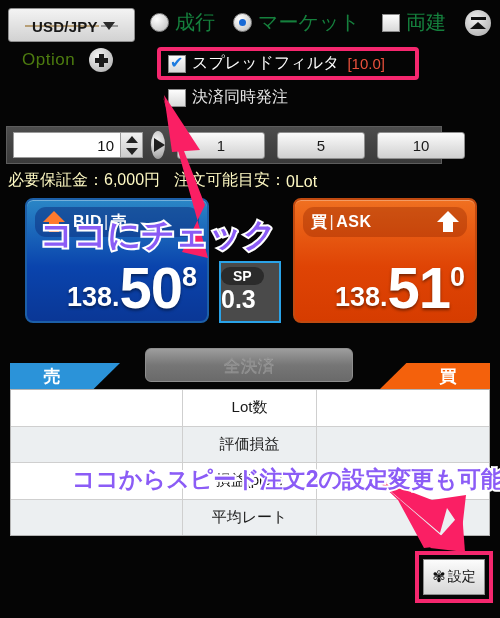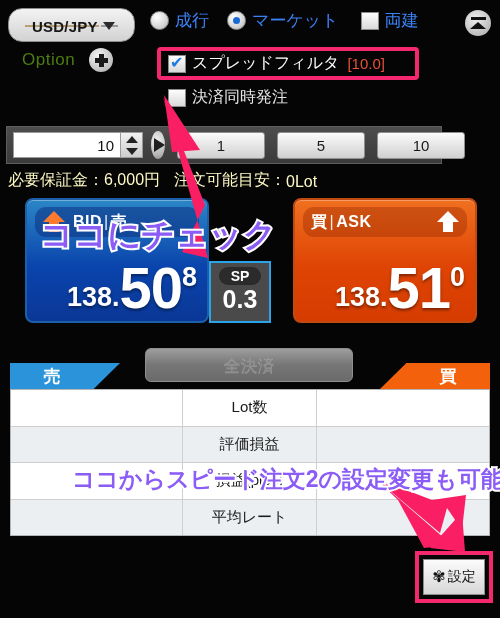--- a/index.html
+++ b/index.html
@@ -10,38 +10,38 @@
     overflow: hidden;
     position: relative;
   }
   #app { position: relative; width: 500px; height: 618px; background: #050505; }
 
   
   .topbar { position: absolute; left: 0; top: 0; width: 500px; height: 42px; }
   .pair-select {
     position: absolute; left: 8px; top: 8px; width: 127px; height: 29px;
     background: linear-gradient(#f3f3f3,#d2d2d2);
-    border: 1px solid #8d8d8d; border-radius: 14px;
+    border: 1px solid #8d8d8d; border-radius: 3px;
     display: flex; align-items: stretch; padding: 16px;
   }
   .pair-value {
     flex: 1; background: #f6dfb4; border: 1px solid #b79f77;
     color: #171717; font-size: 15px; font-weight: bold;
     display: flex; align-items: center; padding-left: 6px; letter-spacing: .2px;
   }
   .pair-arrow {
     width: 26px; background: linear-gradient(#f0f0f0,#c4c4c4);
     border: 1px solid #9a9a9a; margin-left: 2px;
     display: flex; align-items: center; justify-content: center;
   }
   .caret-down { width: 0; height: 0; border-left: 6px solid transparent;
     border-right: 6px solid transparent; border-top: 8px solid #2b2b2b; }
 
   .radio-row { position: absolute; left: 150px; top: 9px; display: flex; align-items: center; gap: 0; }
-  .ctl { display: flex; align-items: center; color: #3b82f6; font-size: 17px; }
+  .ctl { display: flex; align-items: center; color: #15803d; font-size: 20px; }
   .radio-dot {
     width: 19px; height: 19px; border-radius: 50%;
     background: radial-gradient(circle at 35% 30%, #ffffff, #cfcfcf 70%, #a8a8a8);
     border: 1px solid #8e8e8e; margin-right: 6px; position: relative; flex: none;
   }
   .radio-dot.on::after {
     content: ""; position: absolute; left: 5px; top: 5px;
     width: 7px; height: 7px; border-radius: 50%; background: #1769d6;
   }
   .chk-box {
@@ -168,23 +168,23 @@
   .price {
     position: absolute; right: 10px; bottom: 4px;
     color: #fff; font-weight: bold; line-height: 1;
     display: flex; align-items: flex-end; text-shadow: 0 2px 3px rgba(0,0,0,.45);
   }
   .p-small { font-size: 27px; padding-bottom: 6px; }
   .p-big { font-size: 58px; letter-spacing: -1px; }
   .p-sup { font-size: 27px; padding-bottom: 26px; }
 
   .sp-box {
-    position: absolute; left: 209px; top: 261px; width: 62px; height: 62px;
+    position: absolute; left: 219px; top: 261px; width: 62px; height: 62px;
     border: 2px solid #2aa3e8; background: #4a4a4a;
-    display: flex; flex-direction: column; align-items: center; padding-top: 4px;
+    display: flex; flex-direction: column; align-items: flex-start; padding-top: 4px;
   }
   .sp-tag {
     background: #2b2b2b; border-radius: 9px; color: #fff; font-size: 14px; font-weight: bold;
     padding: 1px 12px;
   }
   .sp-val { color: #fff; font-size: 25px; font-weight: bold; margin-top: 2px; line-height: 1; }
 
   
   .settle-all {
     position: absolute; left: 145px; top: 348px; width: 208px; height: 34px;

